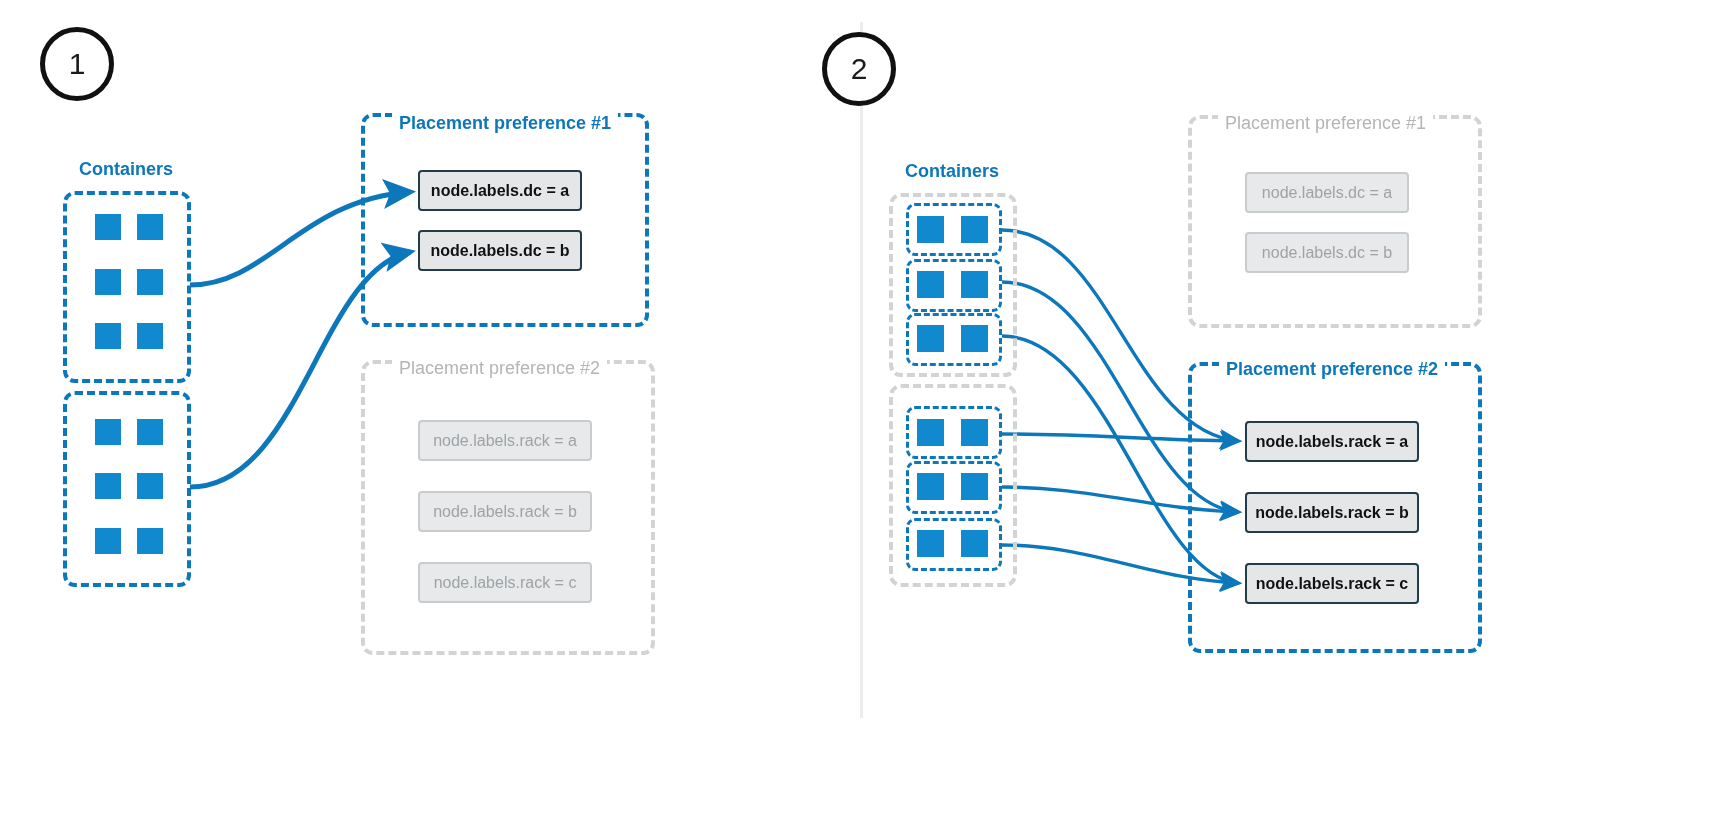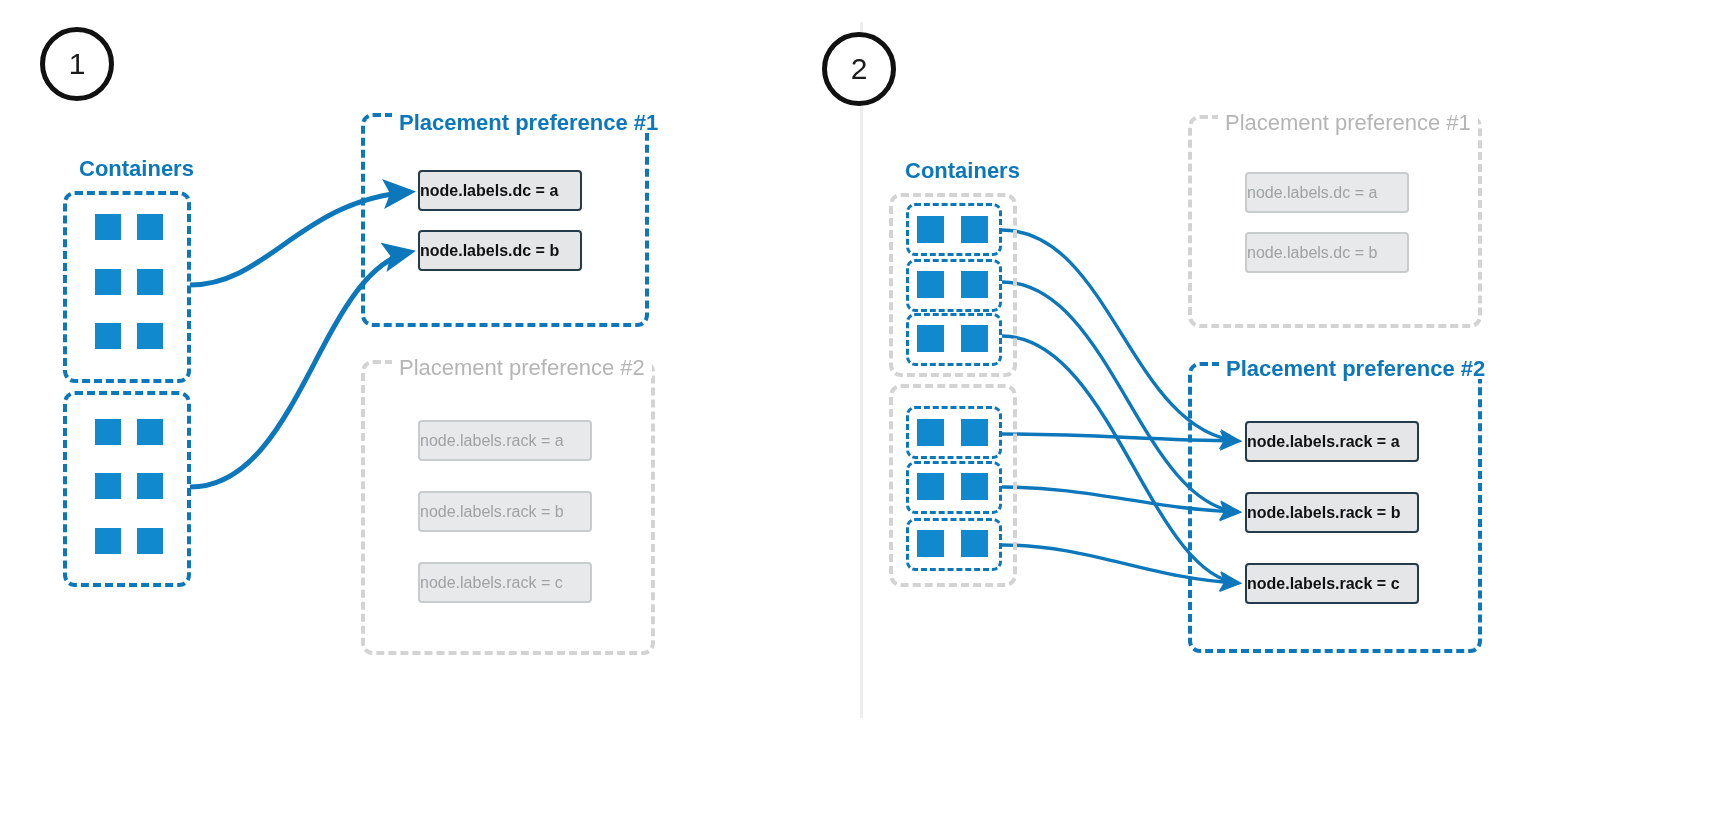--- a/index.html
+++ b/index.html
@@ -15,40 +15,40 @@
     position:absolute;width:74px;height:74px;border-radius:50%;
     border:5px solid #111111;background:#ffffff;
     display:flex;align-items:center;justify-content:center;
     font-size:30px;color:#1b1b1b;font-weight:400;
     font-family:"Liberation Sans", sans-serif;
     box-sizing:border-box;
   }
 
   
   .cap{
-    position:absolute;font-size:22px;font-weight:bold;white-space:nowrap;
+    position:absolute;font-size:18px;font-weight:bold;white-space:nowrap;
     background:#ffffff;padding:0 7px;line-height:20px;
   }
   .cap.on{color:#0c77bb;}
   .cap.off{color:#b5b5b5;font-weight:normal;}
 
   
   .dbox{position:absolute;box-sizing:border-box;border-radius:12px;background:transparent;}
   .dbox.blue{border:4px dashed #0c77bb;}
   .dbox.grey{border:4px dashed #d3d3d3;}
   .dbox.blue-thin{border:3px dashed #0c77bb;border-radius:9px;}
 
   
   .sq{position:absolute;width:26px;height:26px;background:#1089ce;}
   .sq.row2{width:27px;height:27px;}
 
   
   .chip{
     position:absolute;box-sizing:border-box;border-radius:4px;
-    display:flex;align-items:center;justify-content:flex-start;
+    display:flex;align-items:center;justify-content:center;
     font-size:16px;white-space:nowrap;
     font-family:"Liberation Sans", sans-serif;
   }
   .chip.on{background:#e4e6e7;border:2px solid #243b4a;color:#111111;font-weight:bold;}
   .chip.off{background:#e7e9ea;border:2px solid #c9cccd;color:#9fa3a6;font-weight:normal;}
 
   .divider{position:absolute;background:#ededed;}
 </style>
 </head>
 <body>

